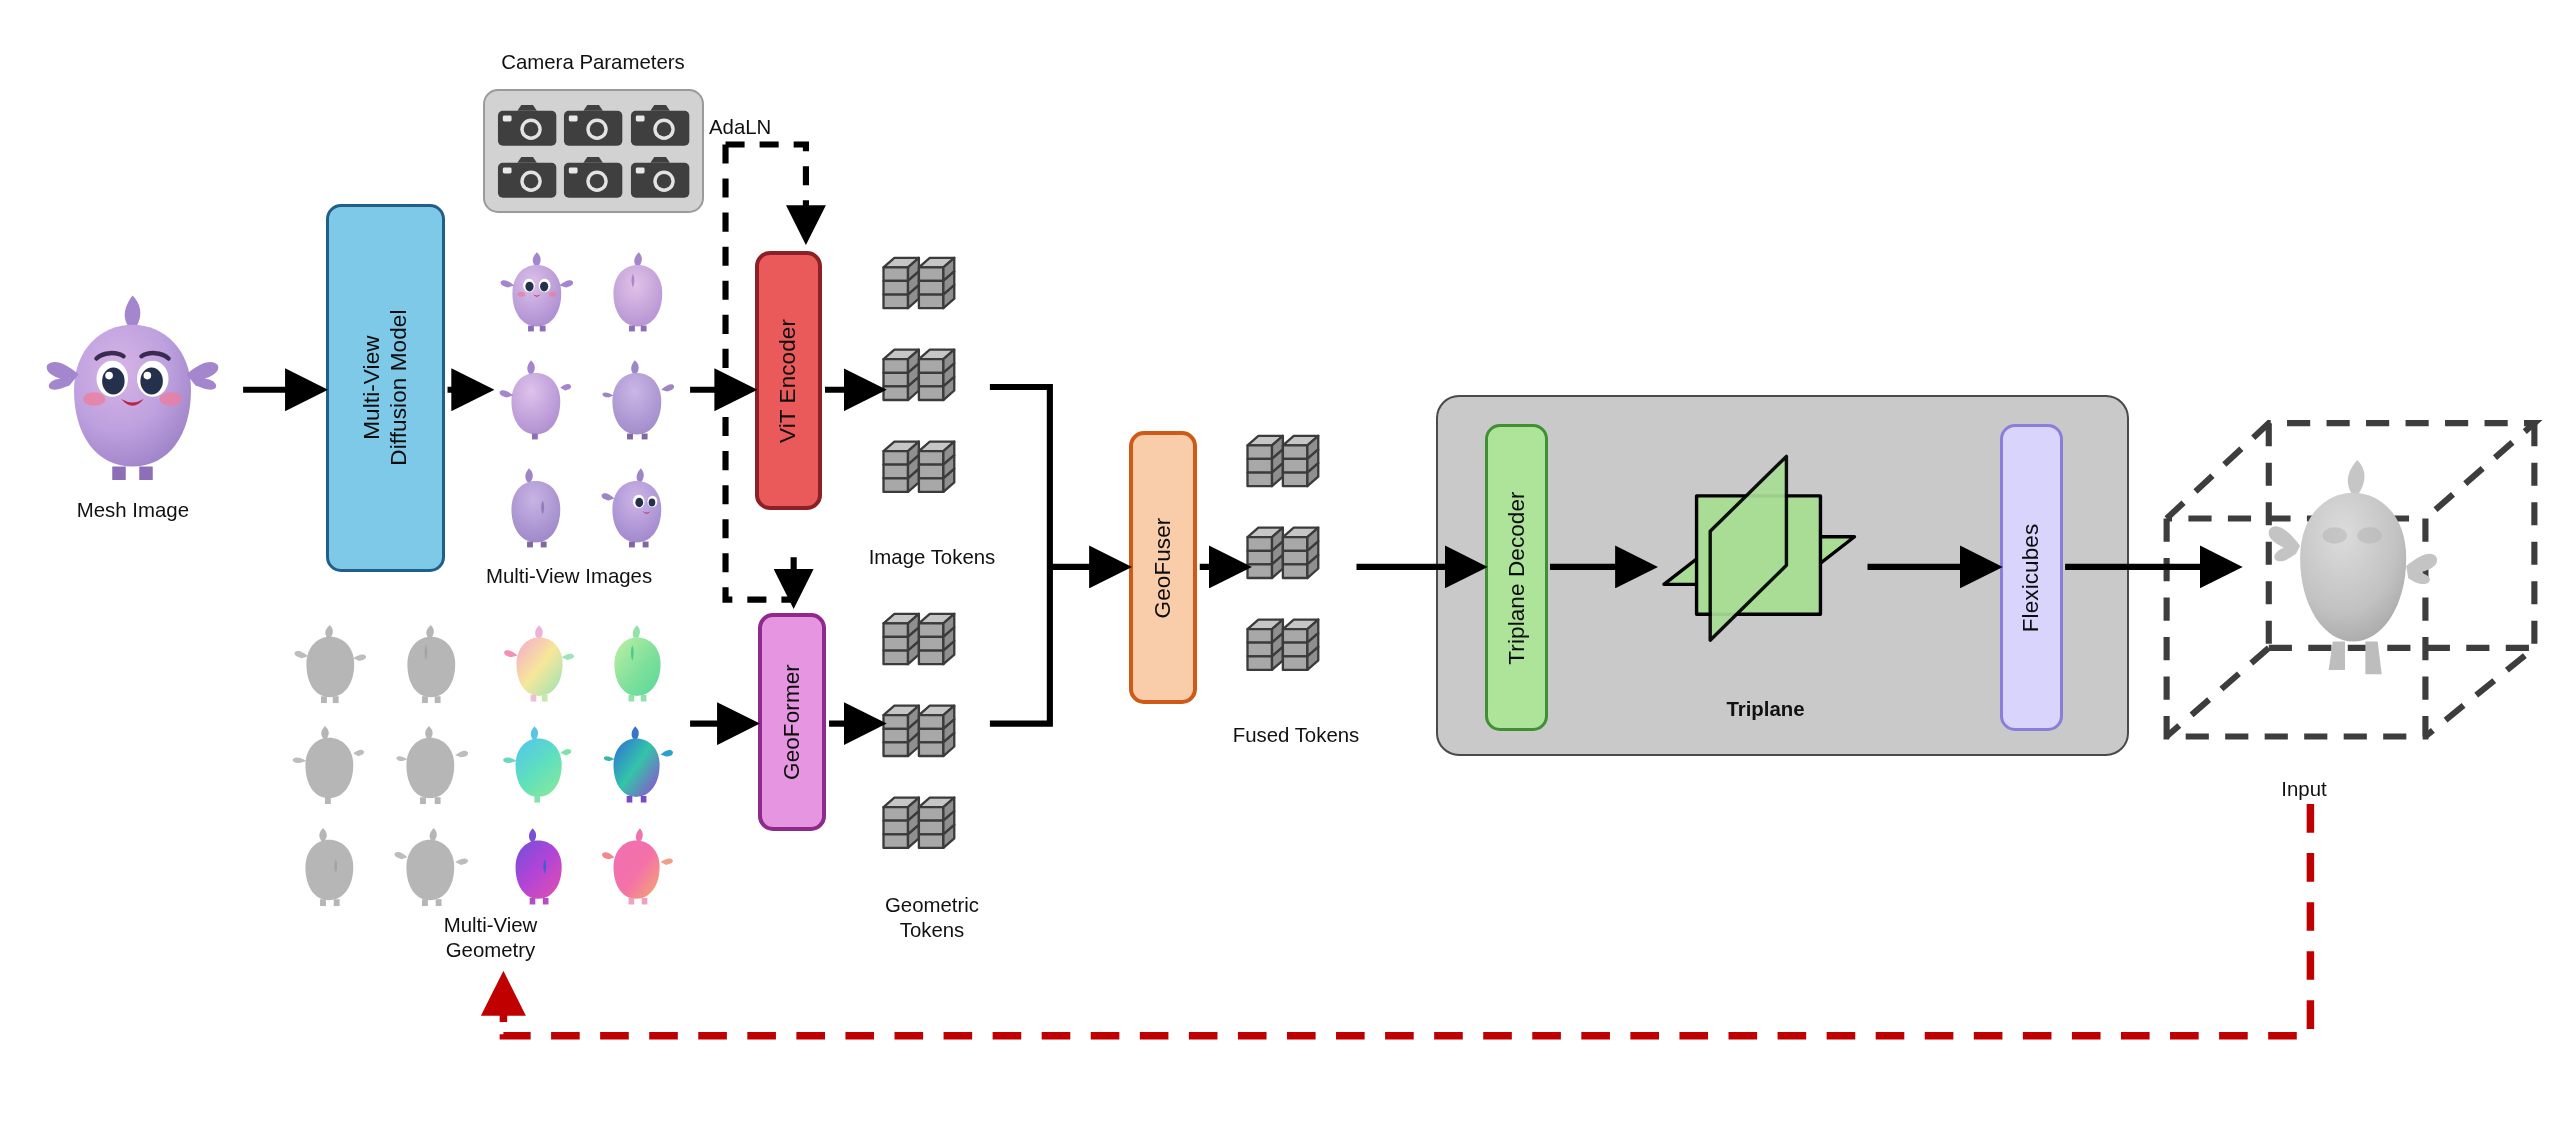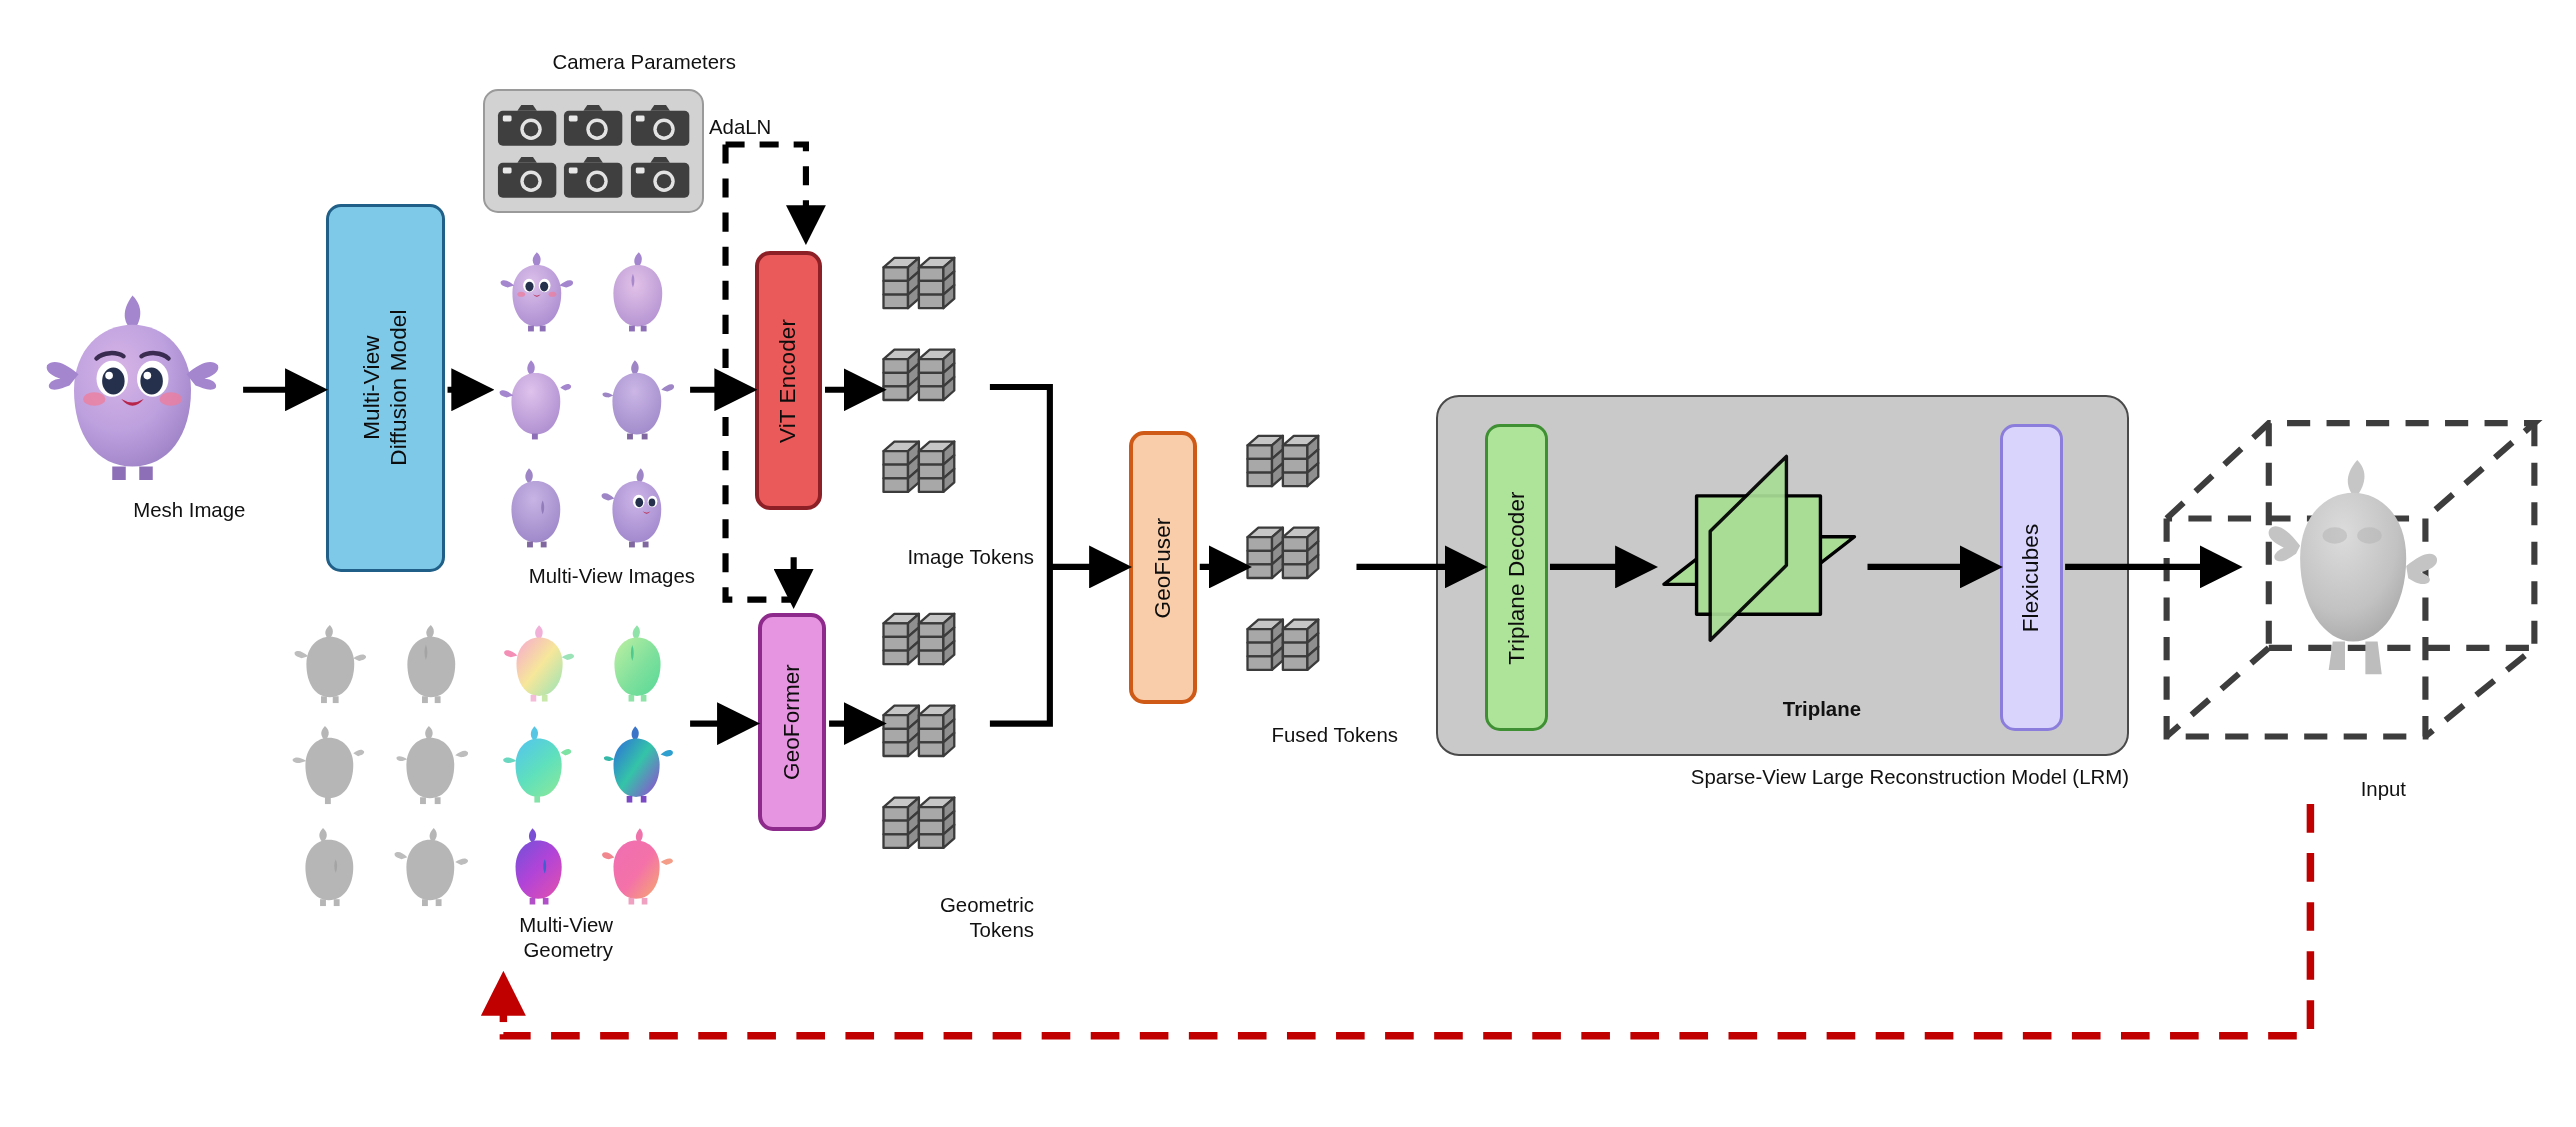--- a/index.html
+++ b/index.html
@@ -1,18 +1,18 @@
 <!DOCTYPE html>
 <html style="font-size:11px"><head>
 <meta charset="utf-8">
 <style>
   html,body{margin:0;padding:0;background:#ffffff;}
   body{font-family:"Liberation Sans",sans-serif;}
   #stage{position:relative;width:2576px;height:1127px;background:#ffffff;overflow:hidden;}
-  .lbl{position:absolute;color:#111;font-size:20.4px;line-height:1.22;text-align:right;white-space:pre;}
+  .lbl{position:absolute;color:#111;font-size:20.4px;line-height:1.22;text-align:center;white-space:pre;}
 
   
   .mod{position:absolute;border-radius:15px;display:flex;align-items:center;justify-content:center;box-sizing:border-box;}
   .mod .mtext{transform:rotate(-90deg);white-space:nowrap;font-size:22.5px;color:#0d0d0d;text-align:center;letter-spacing:0.1px;}
   .mod .mtext.two{line-height:1.18;}
 
   
   .campanel{position:absolute;background:#d2d2d2;border:2px solid #9a9a9a;border-radius:15px;
             display:grid;grid-template-columns:repeat(3,1fr);grid-template-rows:repeat(2,1fr);
             gap:4.1px;padding:9.5px 11px;box-sizing:border-box;}
@@ -638,21 +638,20 @@
         <polygon points="88,300 88,140 200,30 200,190" fill="#a9dd96" opacity="0.93"></polygon>
       </g>
     </svg>
   </div>
   <div class="lbl" style="left:1670px;top:697px;width:191px;font-weight:bold;">Triplane</div>
 
   <div class="mod" style="left:2000px;top:424px;width:63px;height:307px;background:#d8d4fb;border:3.4px solid #8b7ddb;">
     <div class="mtext">Flexicubes</div>
   </div>
 
-  <div class="lbl" style="left:1436px;top:765px;width:693px;">Sparse-View Large Reconstruction Model (LRM)</div>
 
   <div class="meshbox" style="left:2153px;top:382px;width:395px;height:382px;">
     <svg viewBox="0 0 580 560" width="395" height="382">
       <g stroke="#3d3d3d" stroke-width="9" fill="none" stroke-dasharray="34 24" stroke-linecap="butt">
         <polyline points="20,200 20,520 400,520 400,200 20,200"></polyline>
         <polyline points="20,200 170,60 560,60 400,200"></polyline>
         <polyline points="560,60 560,390 400,520"></polyline>
         <line x1="170" y1="60" x2="170" y2="390"></line>
         <polyline points="170,390 560,390"></polyline>
         <line x1="170" y1="390" x2="20" y2="520"></line>

